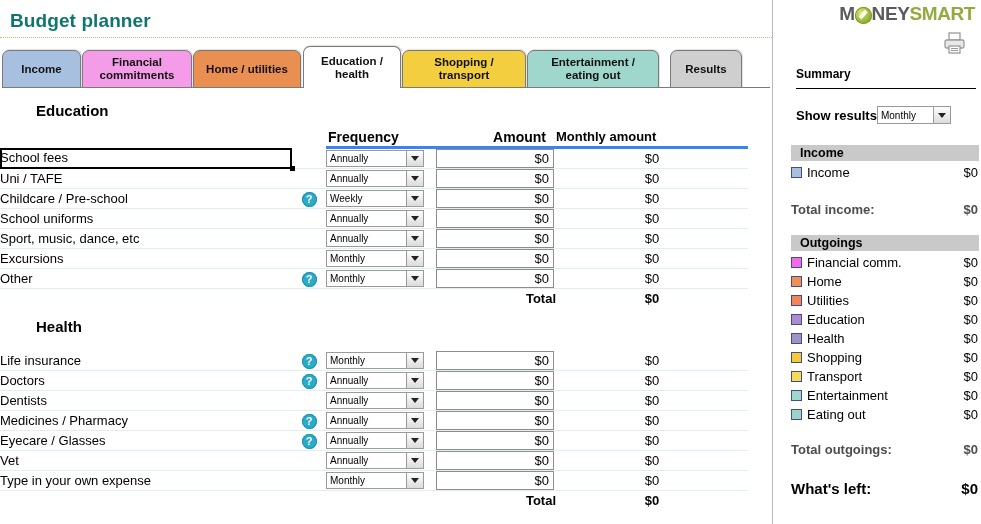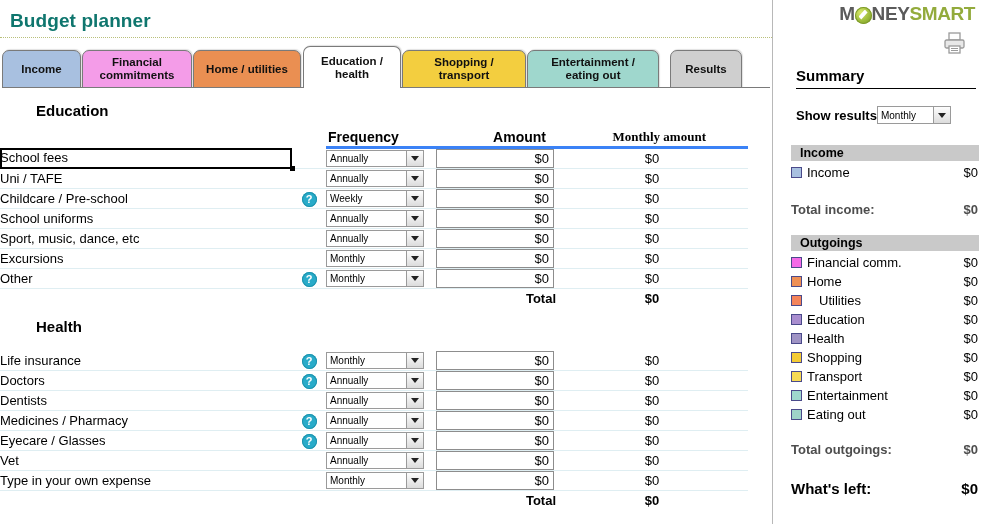--- a/index.html
+++ b/index.html
@@ -105,21 +105,21 @@
     font-size: 13px;
     white-space: nowrap;
   }
   .hdr {
     font-size: 14px; font-weight: bold;
     border-bottom: 3px solid #3b82f6;
     padding-bottom: 1px;
   }
   .hdr.right { text-align: right; padding-right: 10px; }
   .hdr.left  { text-align: left; padding-left: 2px; }
-  .hdr.mon   { text-align: right; font-family: Liberation Serif, serif; }
+  .hdr.mon   { text-align: left; }
 
   
   .active-cell {
     position: relative;
     outline: 2px solid #000;
     outline-offset: -2px;
     background: #fff;
   }
   .active-cell .handle {
     position: absolute; right: -3px; bottom: -3px;
@@ -211,21 +211,21 @@
     clip-path: polygon(70% 0%, 100% 30%, 30% 100%, 0% 70%);
   }
 
   .printer {
     position: absolute; right: 14px; top: 32px;
     width: 24px; height: 22px;
   }
 
   .summary-title {
     position: absolute; left: 23px; top: 67px;
-    font-size: 15px; font-weight: bold;
+    font-size: 12px; font-weight: bold;
   }
   .summary-rule {
     position: absolute; left: 23px; top: 88px; width: 180px;
     border-bottom: 1px solid #000;
   }
 
   .show-results {
     position: absolute; left: 23px; top: 106px;
     display: flex; align-items: center;
   }
@@ -626,21 +626,21 @@
         <div class="sum-row" style="top: 253px;">
           <span class="sw" style="background:#f46ae8"></span>
           <span class="nm">Financial comm.</span>
           <span class="vl">$0</span>
         </div>
         <div class="sum-row" style="top: 272px;">
           <span class="sw" style="background:#ef9055"></span>
           <span class="nm">Home</span>
           <span class="vl">$0</span>
         </div>
-        <div class="sum-row" style="top: 291px; gap: 12px;">
+        <div class="sum-row" style="top: 291px;">
           <span class="sw" style="background:#f4845a"></span>
           <span class="nm">Utilities</span>
           <span class="vl">$0</span>
         </div>
         <div class="sum-row" style="top: 310px;">
           <span class="sw" style="background:#a98dcf"></span>
           <span class="nm">Education</span>
           <span class="vl">$0</span>
         </div>
         <div class="sum-row" style="top: 329px;">

